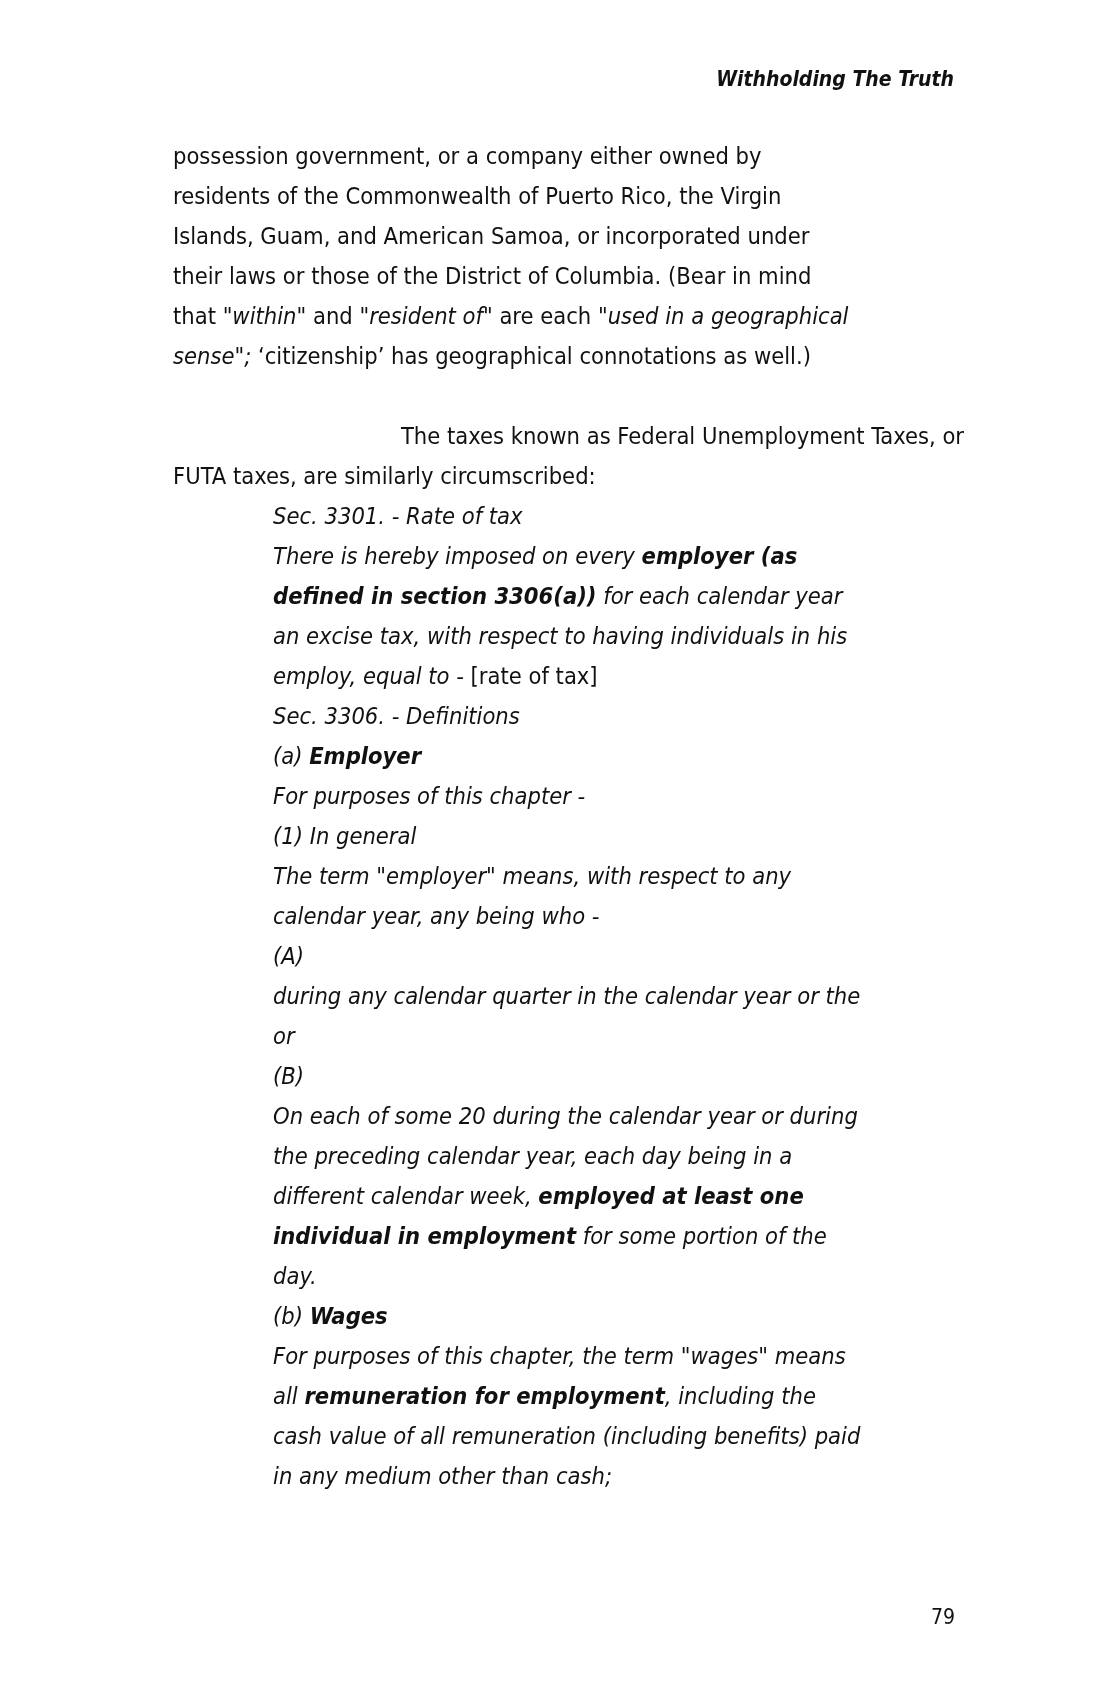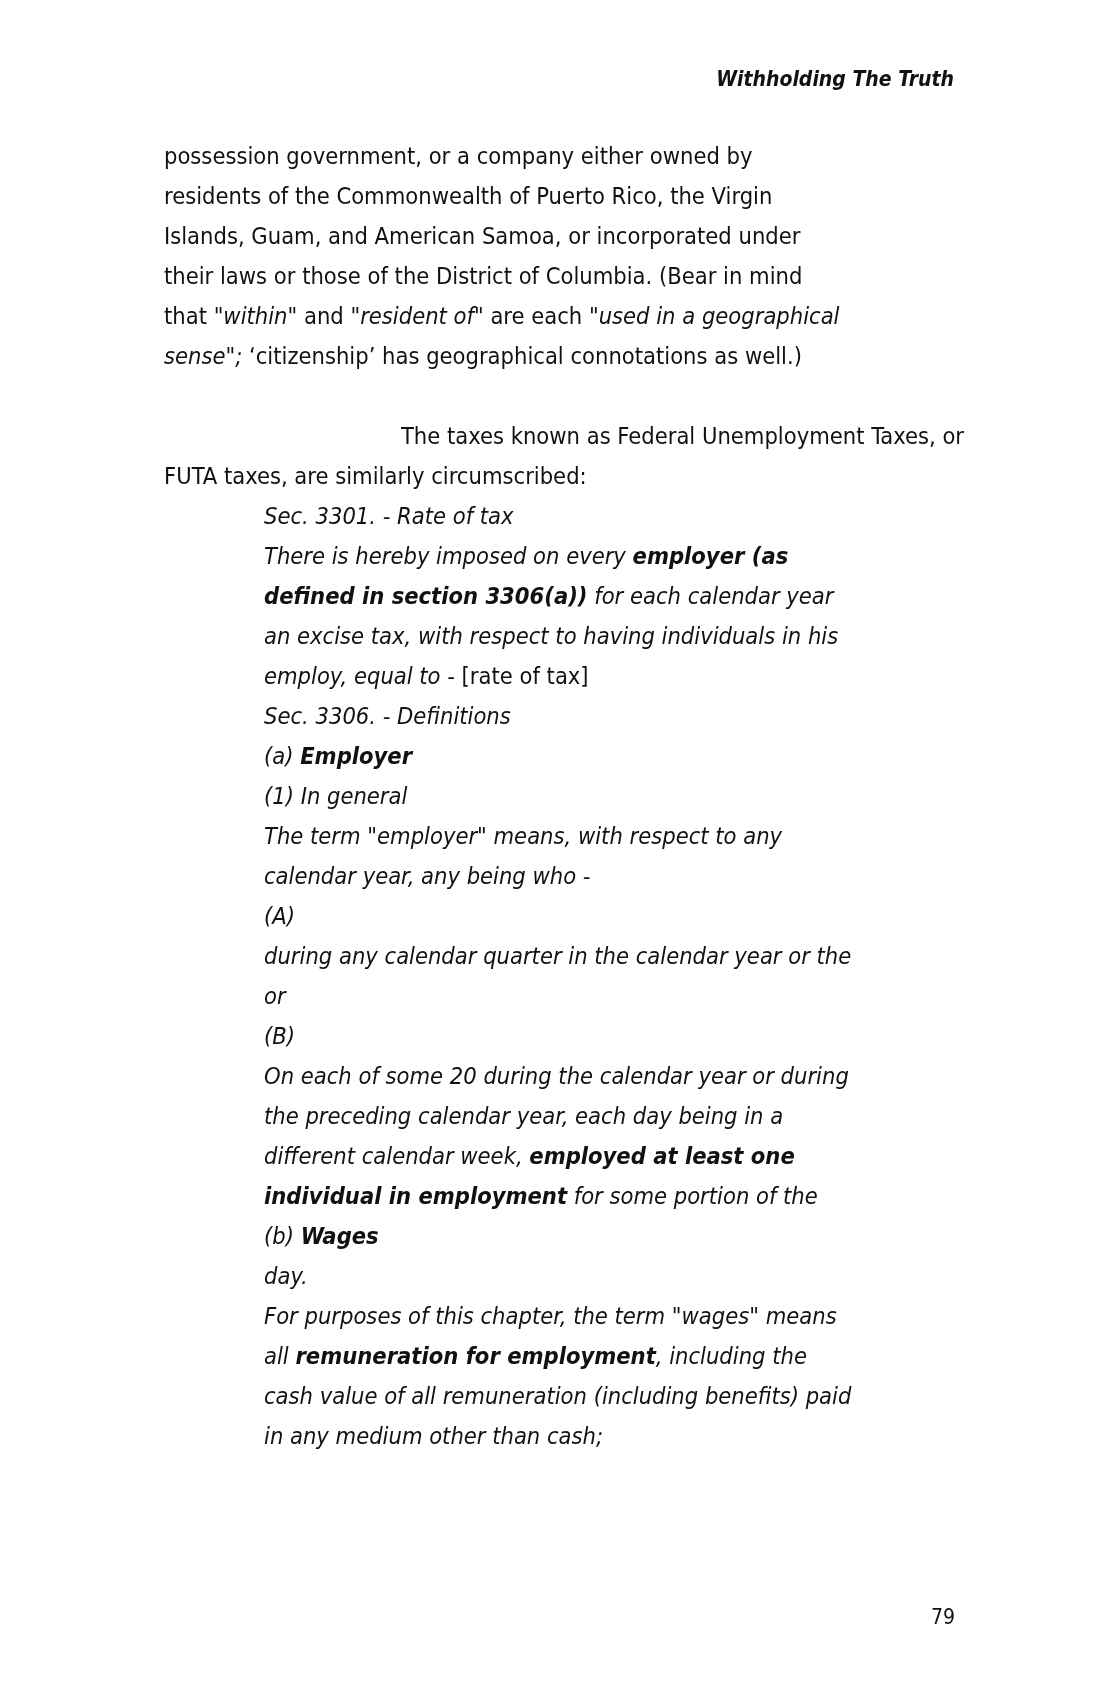--- a/index.html
+++ b/index.html
@@ -1,20 +1,20 @@
 <!DOCTYPE html>
 <html><head>
 <meta charset="utf-8">
 <style>
   html, body { margin:0; padding:0; background:#ffffff; }
   body { width:1100px; height:1699px; position:relative; overflow:hidden;
          font-family:"DejaVu Sans Condensed","DejaVu Sans", sans-serif; color:#111; }
   .header { position:absolute; right:146px; top:67px; font-size:21px; font-weight:bold; font-style:italic; }
   .page { position:absolute; left:164px; top:136px; width:800px; font-size:23.5px; line-height:40px; }
-  .line { white-space:nowrap; }
+  .line { white-space:nowrap;margin-left:9px; }
   .indent { padding-left:100px; }
   .blank { height:40px; }
   .para-indent { padding-left:100px;text-align:right; }
   i, .it { font-style:italic; }
   b { font-weight:bold; }
   .footer { position:absolute; right:145px; top:1605px; font-size:21px; }
 </style>
 </head>
 <body>
 
@@ -36,33 +36,34 @@
   <div class="line">FUTA taxes, are similarly circumscribed:</div>
 
   <div class="indent it">
     <div class="line">Sec. 3301. - Rate of tax</div>
     <div class="line"><span>There is hereby imposed on every </span><b>employer (as</b></div>
     <div class="line"><b>defined in section 3306(a))</b><span> for each calendar year</span></div>
     <div class="line">an excise tax, with respect to having individuals in his</div>
     <div class="line"><span>employ, equal to - </span><span style="font-style:normal">[rate of tax]</span></div>
     <div class="line">Sec. 3306. - Definitions</div>
     <div class="line"><span>(a) </span><b>Employer</b></div>
+    <div class="line">For purposes of this chapter -</div>
     <div class="line">(1) In general</div>
     <div class="line">The term "employer" means, with respect to any</div>
     <div class="line">calendar year, any being who -</div>
     <div class="line">(A)</div>
     <div class="line">during any calendar quarter in the calendar year or the</div>
     <div class="line">or</div>
     <div class="line">(B)</div>
     <div class="line">On each of some 20 during the calendar year or during</div>
     <div class="line">the preceding calendar year, each day being in a</div>
     <div class="line"><span>different calendar week, </span><b>employed at least one</b></div>
     <div class="line"><b>individual in employment</b><span> for some portion of the</span></div>
+    <div class="line">day.</div>
     <div class="line"><span>(b) </span><b>Wages</b></div>
-    <div class="line">day.</div>
     <div class="line">For purposes of this chapter, the term "wages" means</div>
     <div class="line"><span>all </span><b>remuneration for employment</b><span>, including the</span></div>
     <div class="line">cash value of all remuneration (including benefits) paid</div>
     <div class="line">in any medium other than cash;</div>
   </div>
 </div>
 
 <div class="footer">79</div>
 
 </body></html>

